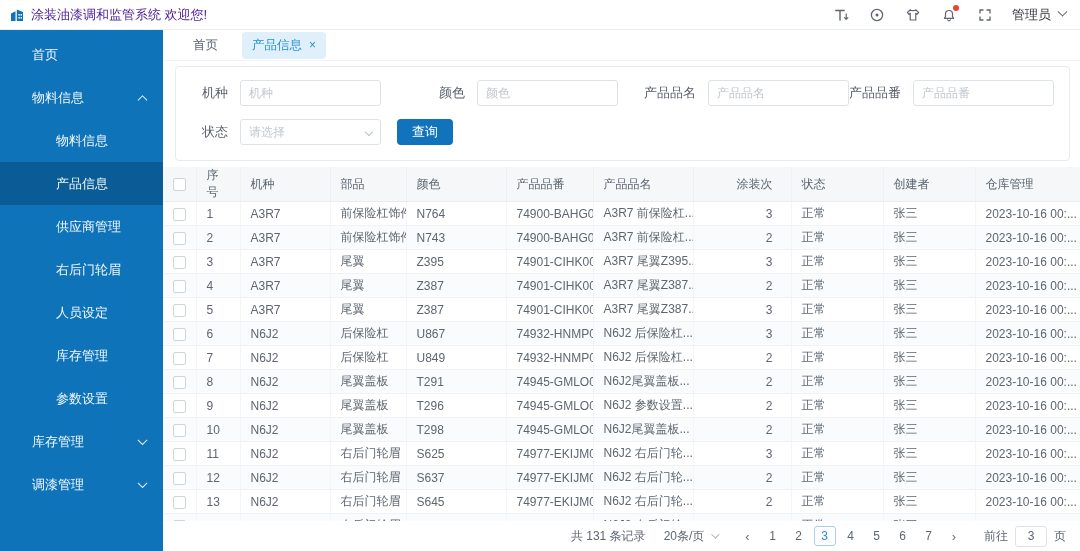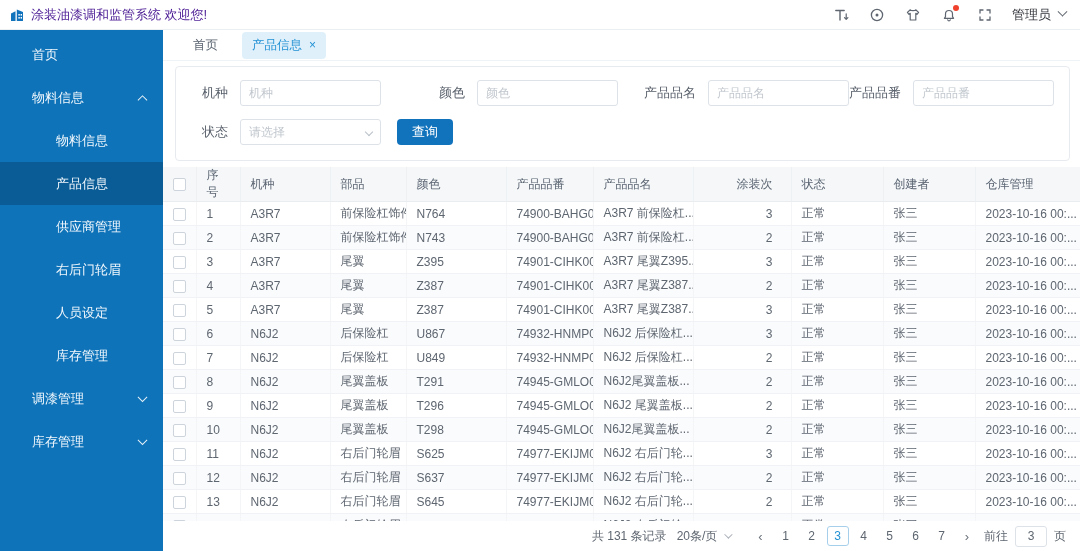--- a/index.html
+++ b/index.html
@@ -74,29 +74,29 @@
   th:last-child, td:last-child { border-right:none; }
   th:nth-child(8), td.num { text-align:right; padding-right:18px; }
   tbody tr:nth-child(even) td { background:#fafbfc; }
   .cbcell { text-align:center; padding:0; }
   .cbx { display:inline-block; width:13px; height:13px; border:1px solid #cdd4db; border-radius:2px;
     background:#fff; vertical-align:middle; cursor:pointer; }
 
   
   .pagination { height:30px; flex:0 0 30px; display:flex; align-items:center; justify-content:flex-end;
     padding-right:14px; font-size:12px; color:#5e6670; gap:4px; background:#fff; }
-  .ptotal { margin-right:6px; }
+  .ptotal { margin-right:14px; }
   .psize { display:flex; align-items:center; gap:7px; margin-right:16px; cursor:pointer; }
   .psize .schev { width:6px; height:6px; border-right:1.3px solid #aab1b9; border-bottom:1.3px solid #aab1b9;
     transform:rotate(45deg) translateY(-2px); }
   .parrow { font-size:13px; color:#6a727c; padding:0 8px; cursor:pointer; }
   .page { min-width:22px; text-align:center; padding:2px 5px; cursor:pointer; border-radius:3px;
     border:1px solid transparent; }
   .page.active { border-color:#a6cfec; color:#2492d4; }
-  .goto { display:flex; align-items:center; gap:7px; margin-left:3px; }
+  .goto { display:flex; align-items:center; gap:7px; margin-left:16px; }
   .ginput { width:32px; height:21px; border:1px solid #dde2e8; border-radius:3px; text-align:center;
     font-size:12px; color:#5e6670; outline:none; font-family:inherit; }
 </style>
 </head>
 <body>
 
 <div class="app">
 
   <header class="topbar">
     <div class="topbar-left">
@@ -152,22 +152,23 @@
 
     <aside class="sidebar" id="sidebar">
         <div class="side-item"><span>首页</span></div>
         <div class="side-item"><span>物料信息</span><span class="chev up"></span></div>
         <div class="side-item lvl2"><span>物料信息</span></div>
         <div class="side-item lvl2 active"><span>产品信息</span></div>
         <div class="side-item lvl2"><span>供应商管理</span></div>
         <div class="side-item lvl2"><span>右后门轮眉</span></div>
         <div class="side-item lvl2"><span>人员设定</span></div>
         <div class="side-item lvl2"><span>库存管理</span></div>
+        <div class="side-item lvl2"><span>参数设置</span></div>
+        <div class="side-item"><span>库存管理</span><span class="chev down"></span></div>
         <div class="side-item"><span>调漆管理</span><span class="chev down"></span></div>
-        <div class="side-item"><span>库存管理</span><span class="chev down"></span></div>
       </aside>
 
     <main class="main">
 
       <div class="tabbar" id="tabbar">
           <div class="tab">
             <span>首页</span>
           </div>
           <div class="tab active">
             <span>产品信息</span>
@@ -341,21 +342,21 @@
                 <td>张三</td>
                 <td>2023-10-16 00:...</td>
               </tr>
               <tr>
                 <td class="cbcell"><span class="cbx"></span></td>
                 <td>9</td>
                 <td>N6J2</td>
                 <td>尾翼盖板</td>
                 <td>T296</td>
                 <td>74945-GMLO0...</td>
-                <td>N6J2 尾翼盖板...</td>
+                <td>N6J2 参数设置...</td>
                 <td class="num">2</td>
                 <td>正常</td>
                 <td>张三</td>
                 <td>2023-10-16 00:...</td>
               </tr>
               <tr>
                 <td class="cbcell"><span class="cbx"></span></td>
                 <td>10</td>
                 <td>N6J2</td>
                 <td>尾翼盖板</td>

